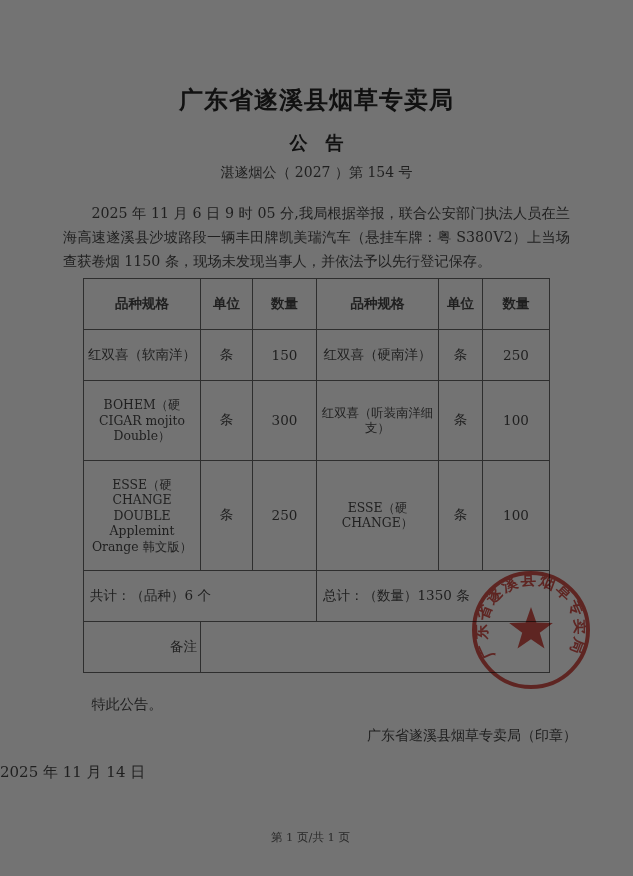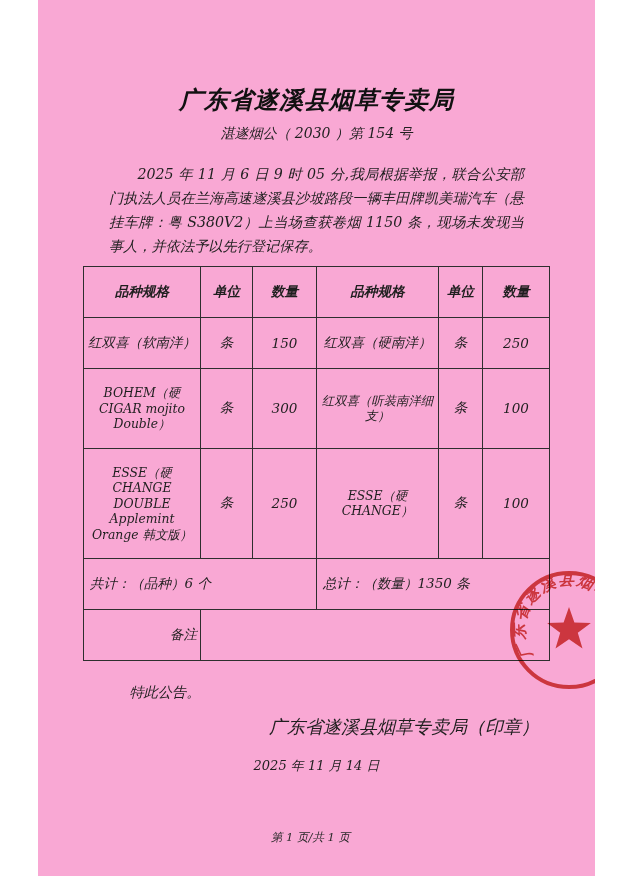--- a/index.html
+++ b/index.html
@@ -1,25 +1,24 @@
 <!DOCTYPE html>
 <html><head>
 <meta charset="utf-8">
 <style>
   * { margin:0; padding:0; box-sizing:border-box; }
   html,body { background:#ffffff; }
   .page {
     position:relative;
-    width:557px; height:876px;
+    width:633px; height:876px;
     margin:0 auto;
-    background:#f9a8d4;
+    background:#737373;
     font-family:"DejaVu Serif","Liberation Serif",serif;
     color:#1f1f1f;
     overflow:hidden;
-    font-style:italic;
   }
   .title {
     padding-top:84px;
     text-align:center;
     font-size:24px;
     font-weight:bold;
     letter-spacing:1px;
     color:#111;
   }
   .subtitle {
@@ -34,21 +33,21 @@
     margin-top:9px;
     text-align:center;
     font-size:14px;
   }
   .body-text {
     margin:19px 63px 0 63px;
     font-size:14.2px;
     line-height:24px;
     text-align:justify;
   }
-  .body-text p { text-indent:2em; margin:8px; }
+  .body-text p { text-indent:2em; margin:0; }
   table.seizure {
     width:466px;
     margin:5px auto 0 auto;
     border-collapse:collapse;
     table-layout:fixed;
     font-size:13.5px;
   }
   table.seizure th, table.seizure td {
     border:1px solid #2e2e2e;
     text-align:center;
@@ -65,26 +64,26 @@
   tr.remark td { height:30px;text-align:right; }
   .closing {
     margin:22px 63px 0 63px;
     text-indent:2em;
     font-size:14.2px;
   }
   .signature {
     margin-top:13px;
     margin-right:56px;
     text-align:right;
-    font-size:18px;
+    font-size:14px;
   }
   .sig-date {
     margin-top:18px;
-    text-align:center;
-    font-size:13px;
+    text-align:left;
+    font-size:15px;
   }
   .stamp {
     position:absolute;
     left:468px; top:567px;
     width:126px; height:126px;
     mix-blend-mode:multiply;
     opacity:0.88;
     pointer-events:none;
   }
   .footer {
@@ -94,21 +93,22 @@
     font-size:11.5px;
     color:#2a2a2a;
   }
 </style>
 </head>
 <body>
 
 <div class="page">
 
   <div class="title">广东省遂溪县烟草专卖局</div>
-  <div class="docnum">湛遂烟公（ 2030 ）第 154 号</div>
+  <div class="subtitle">公　告</div>
+  <div class="docnum">湛遂烟公（ 2027 ）第 154 号</div>
 
   <div class="body-text">
     <p>2025 年 11 月 6 日 9 时 05 分,我局根据举报，联合公安部门执法人员在兰海高速遂溪县沙坡路段一辆丰田牌凯美瑞汽车（悬挂车牌：粤 S380V2）上当场查获卷烟 1150 条，现场未发现当事人，并依法予以先行登记保存。</p>
   </div>
 
   <table class="seizure">
     <colgroup>
       <col style="width:117px">
         <col style="width:52px">
         <col style="width:64px">

